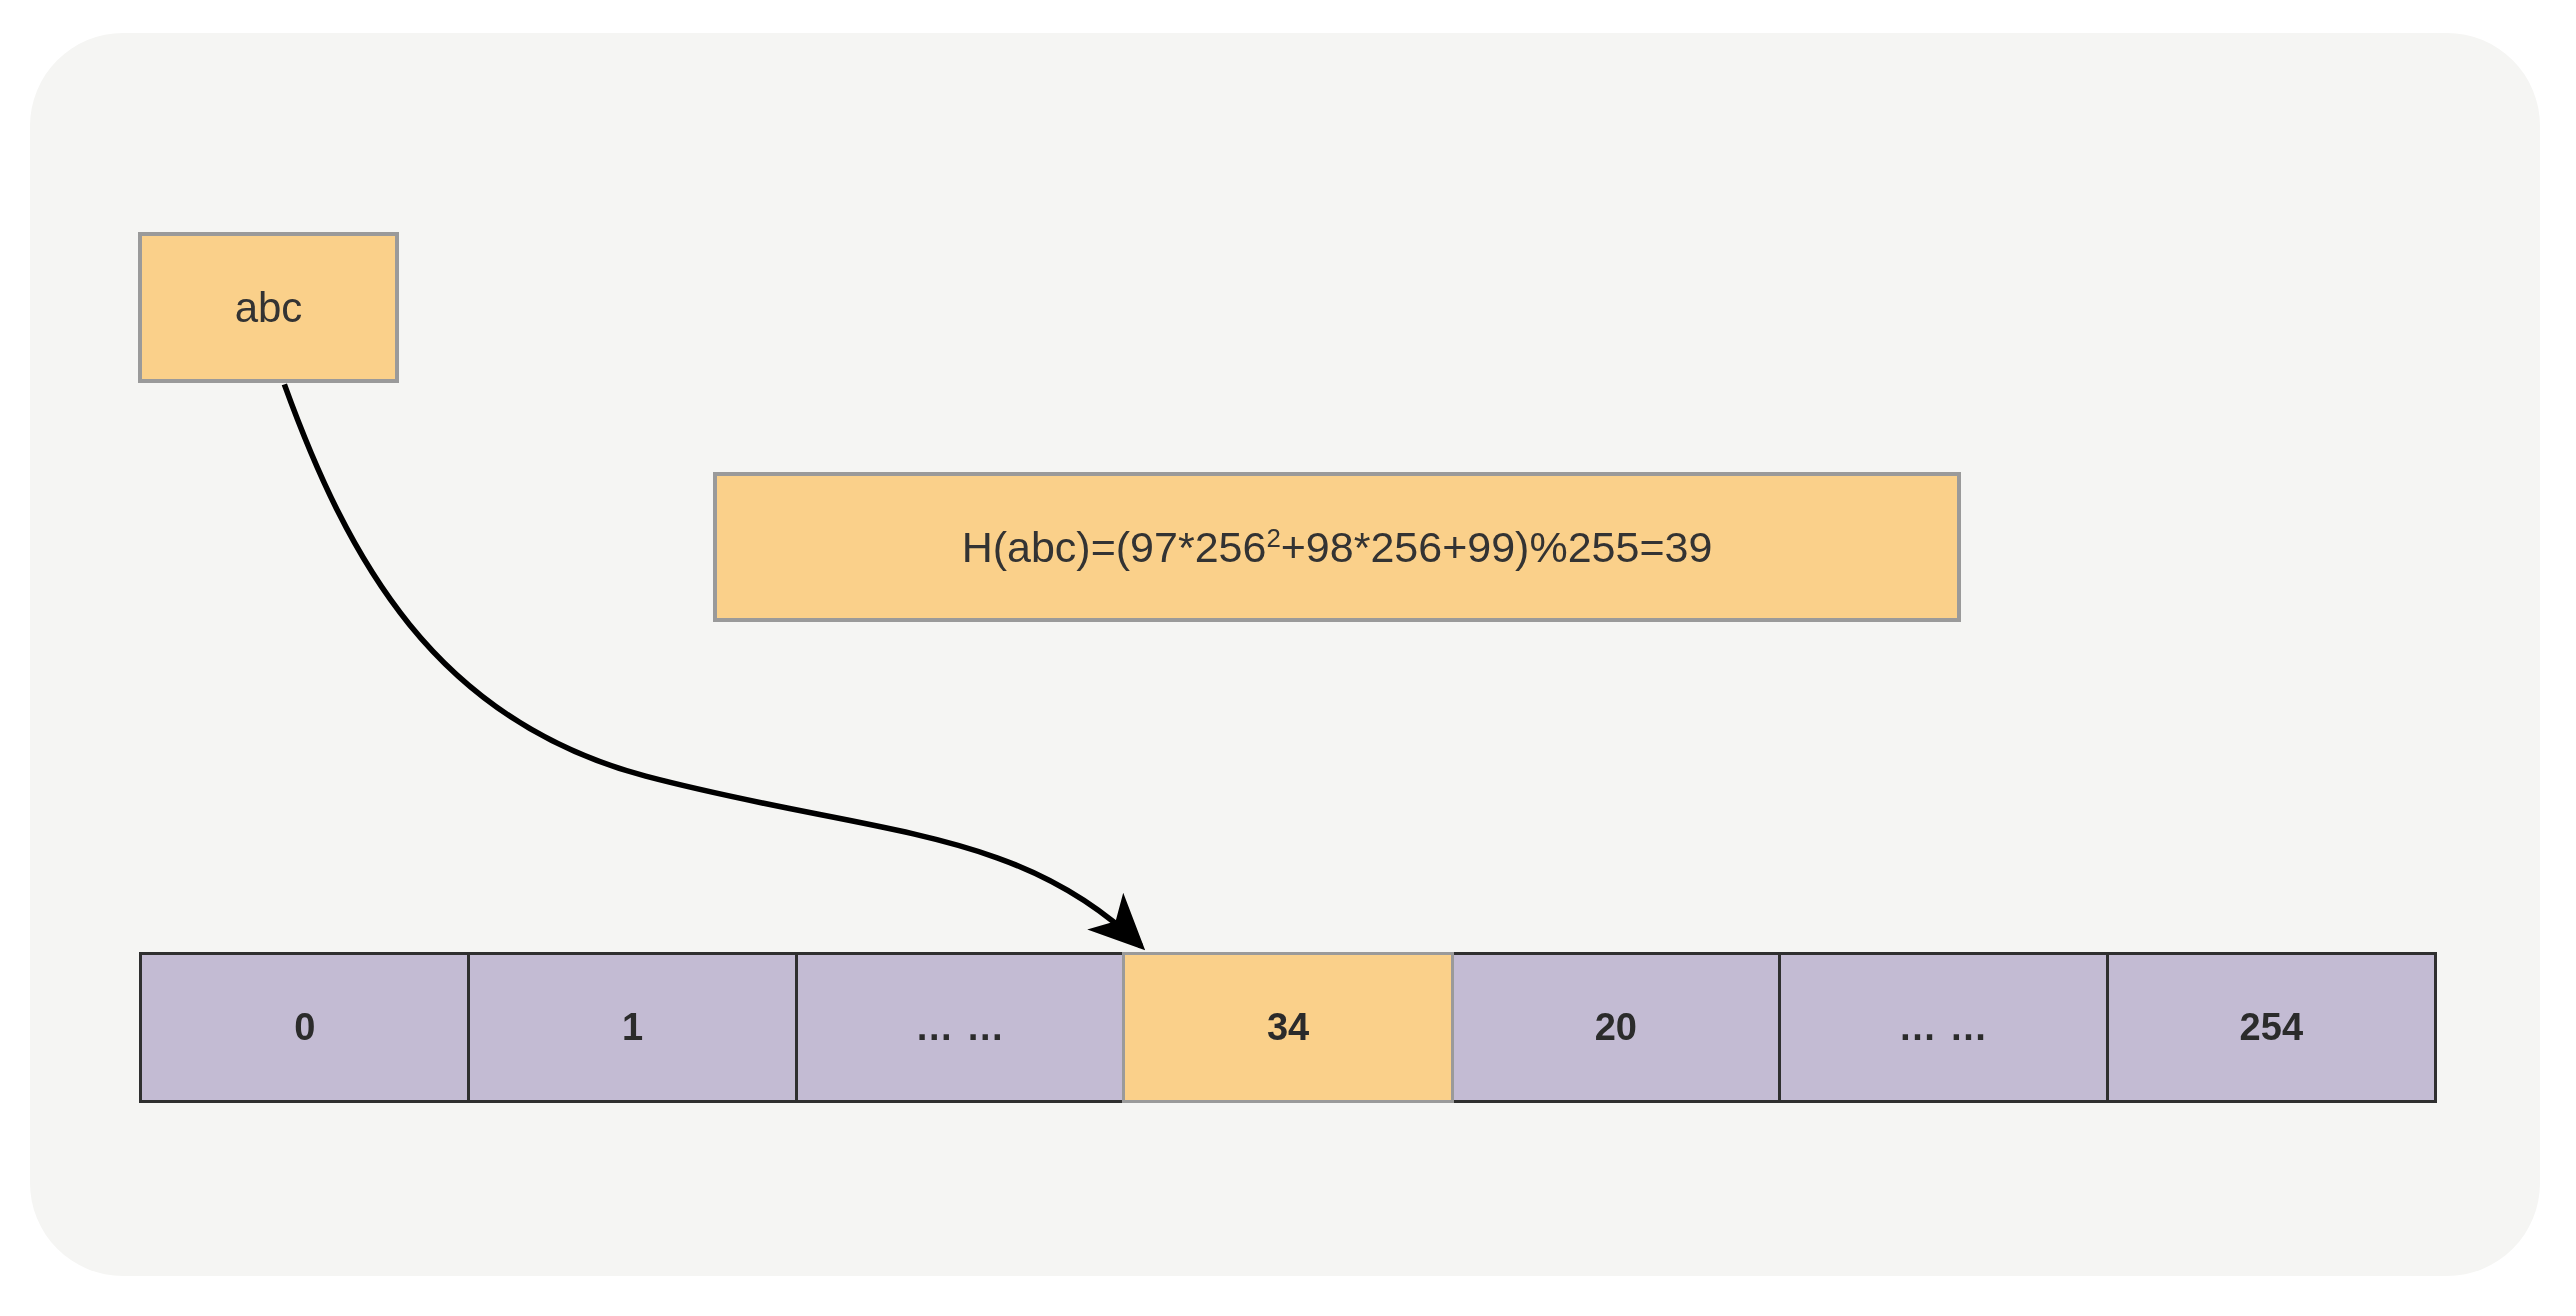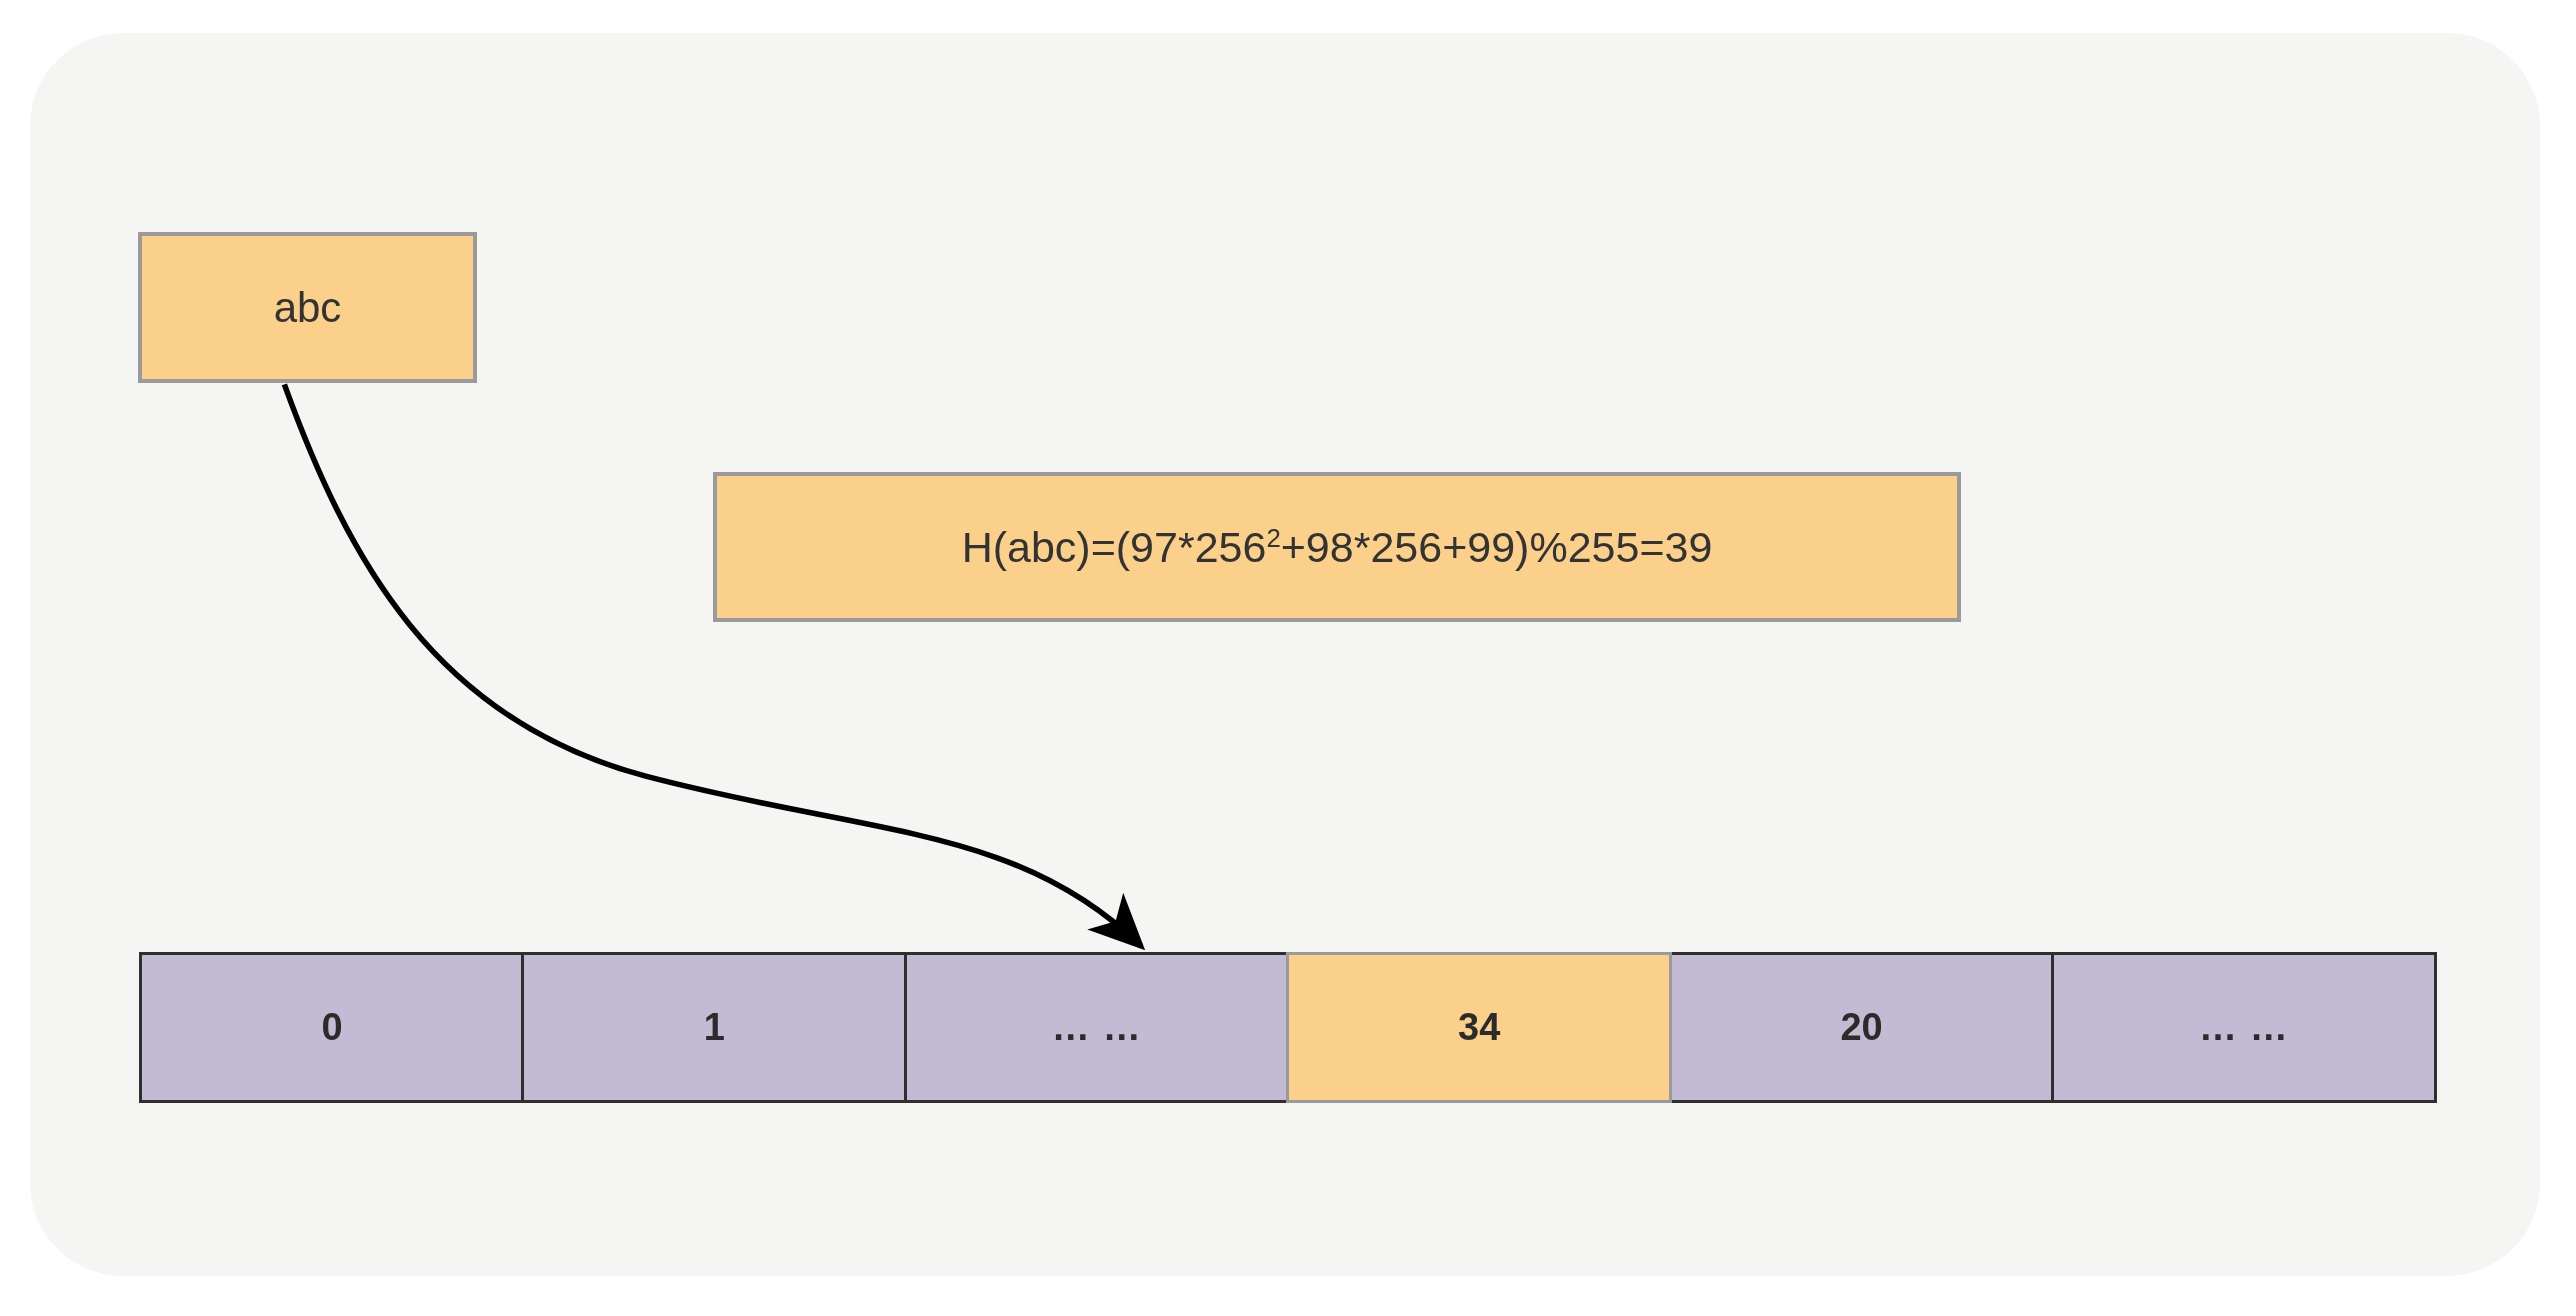--- a/index.html
+++ b/index.html
@@ -40,21 +40,21 @@
     box-sizing: border-box;
     display: flex;
     align-items: center;
     justify-content: center;
     color: #333333;
   }
 
   #key-box {
     left: 138px;
     top: 232px;
-    width: 339px;
+    width: 261px;
     height: 151px;
     font-size: 42px;
   }
 
   #formula-box {
     left: 713px;
     top: 472px;
     width: 1248px;
     height: 150px;
     font-size: 43px;
@@ -138,20 +138,23 @@
       </div>
     <div class="cell highlight">
         <span>34</span>
       </div>
     <div class="cell">
         <span>20</span>
       </div>
     <div class="cell ellipsis">
         <span>… …</span>
       </div>
+    <div class="cell">
+        <span>254</span>
+      </div>
   </div>
 
   <svg id="arrow-layer" viewBox="0 0 4149 2121">
     <defs>
       <marker id="arrowhead" markerWidth="11" markerHeight="11" refX="9" refY="5" orient="auto" markerUnits="strokeWidth">
         <path d="M0,0.4 L10,5 L0,9.6 L2.6,5 Z" fill="#000000"></path>
       </marker>
     </defs>
     <path d="M 458 619 C 560 900, 700 1160, 1040 1250 C 1400 1345, 1640 1330, 1838 1524" fill="none" stroke="#000000" stroke-width="9" marker-end="url(#arrowhead)"></path>
   </svg>

